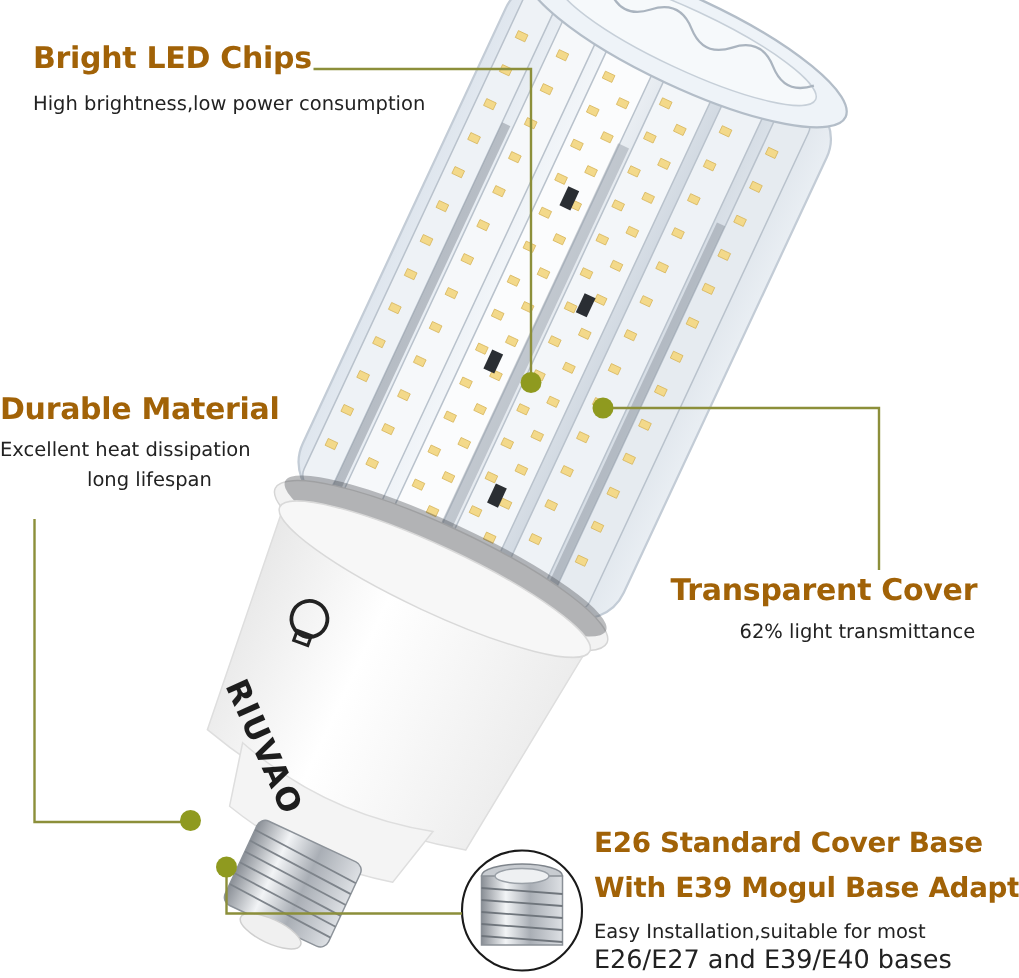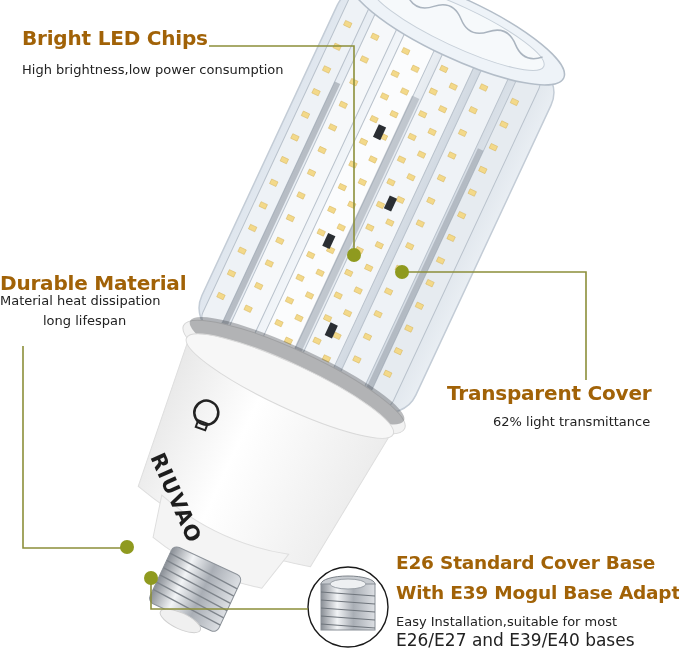--- a/index.html
+++ b/index.html
@@ -152,23 +152,23 @@
     <circle cx="127" cy="547" r="7"></circle>
     <circle cx="151" cy="578" r="7"></circle>
   </g>
 </svg>
 
 <div class="abs" style="left:22px; top:26px;">
   <div class="title">Bright LED Chips</div>
 </div>
 <div class="abs sub" style="left:22px; top:60px;">High brightness,low power consumption</div>
 
-<div class="abs title" style="left:0px; top:271px;">Durable Material</div>
-<div class="abs sub" style="left:0px; top:291px;">Material heat dissipation</div>
-<div class="abs sub" style="left:0px; top:311px;padding-left:43px;">long lifespan</div>
+<div class="abs title" style="left:0px; top:260px;">Durable Material</div>
+<div class="abs sub" style="left:0px; top:291px;">Excellent heat dissipation</div>
+<div class="abs sub" style="left:15px; top:311px;padding-left:43px;">long lifespan</div>
 
 <div class="abs title" style="left:447px; top:381px;">Transparent Cover</div>
 <div class="abs sub" style="left:493px; top:412px;">62% light transmittance</div>
 
 <div class="abs title" style="left:396px; top:552px; font-size:18.5px;">E26 Standard Cover Base</div>
 <div class="abs title" style="left:396px; top:582px; font-size:18.5px;">With E39 Mogul Base Adapter</div>
 <div class="abs sub" style="left:396px; top:612px; font-size:13px;">Easy Installation,suitable for most</div>
 <div class="abs sub" style="left:396px; top:630px; font-size:17px;">E26/E27 and E39/E40 bases</div>
 
 </body></html>

